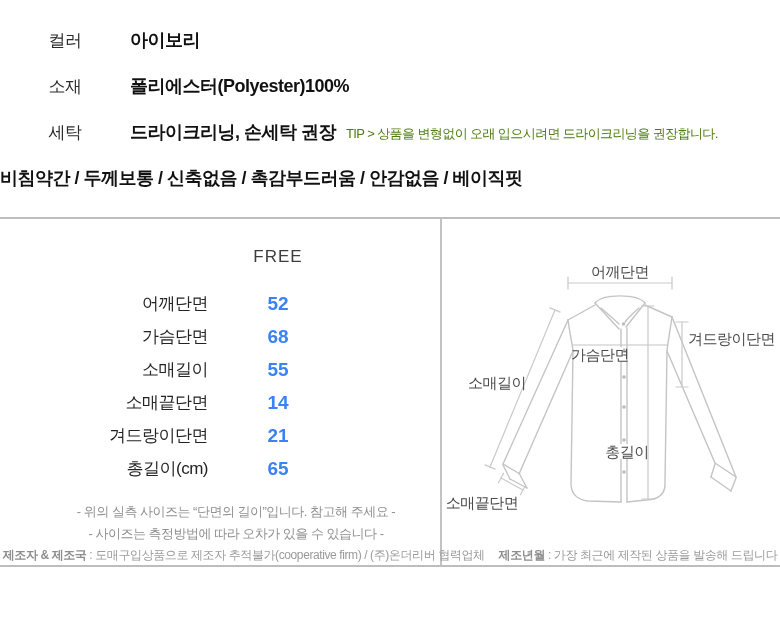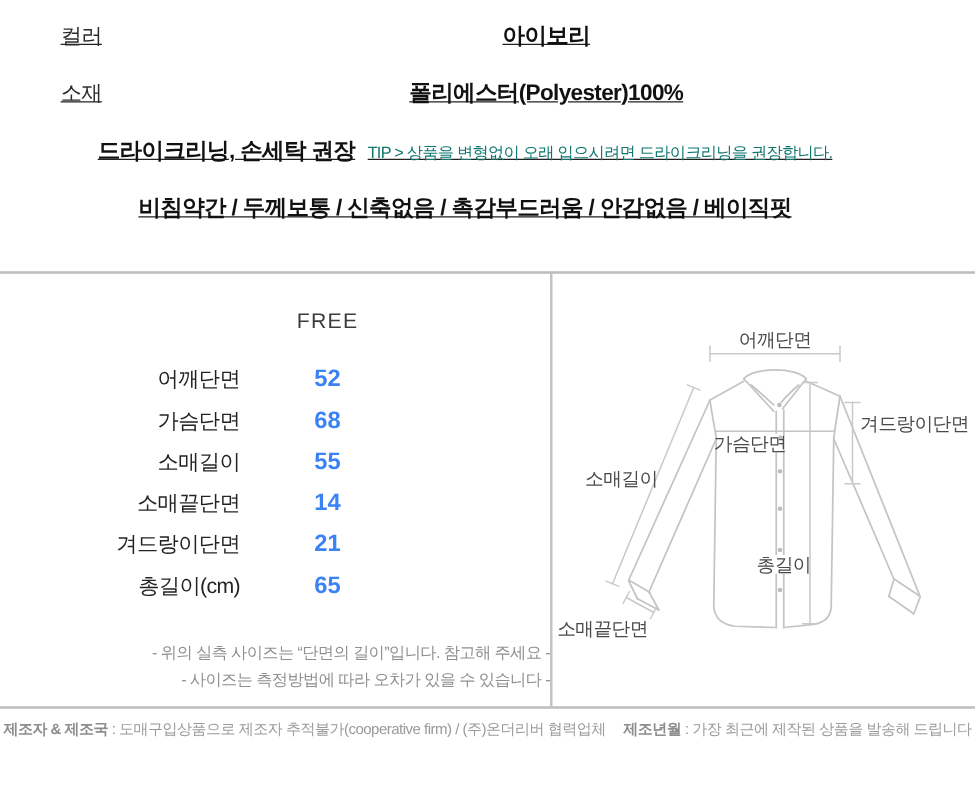--- a/index.html
+++ b/index.html
@@ -3,64 +3,65 @@
 <meta charset="utf-8">
 <style>
   * { margin:0; padding:0; box-sizing:border-box; }
   html,body { background:#fff; }
   body {
     width:780px; height:640px; overflow:hidden; position:relative;
     font-family:"Liberation Sans","DejaVu Sans",sans-serif; color:#222;
   }
 
   
-  .info-table { padding-top:5px;text-decoration:underline; }
+  .info-table { padding-top:17px; }
   .info-row { display:flex; align-items:center; height:46px; }
   .info-label { width:130px; text-align:center; font-size:17px; color:#2b2b2b; letter-spacing:-0.5px; }
-  .info-value-wrap { flex:1; text-align:center; padding-right:36px; }
+  .info-value-wrap { flex:1; padding-right:36px; }
   .info-value { font-size:18px; font-weight:bold; color:#111; letter-spacing:-0.5px; }
-  .info-tip { font-size:13px; color:#0f766e; margin-left:10px; letter-spacing:-0.6px; }
+  .info-tip { font-size:13px; color:#4d7c0f; margin-left:10px; letter-spacing:-0.6px; }
 
   .hr-top { position:absolute; left:0; top:217px; width:780px; height:2px; background:#bdbdbd; }
   .hr-bottom { position:absolute; left:0; top:565px; width:780px; height:2px; background:#bdbdbd; }
   .v-divider { position:absolute; left:440px; top:219px; width:1.5px; height:346px; background:#c3c3c3; }
 
   
-  .size-panel { position:absolute; left:0; top:219px; width:440px; height:346px; }
+  .size-panel { position:absolute; left:16px; top:219px; width:440px; height:346px; }
   .size-grid { display:grid; grid-template-columns:192px 140px; row-gap:0; padding-top:28px; }
   .size-head { grid-column:2; text-align:center; font-size:17px; color:#3c3c3c; letter-spacing:1px; height:24px; margin-bottom:16px; }
   .size-row { display:contents; }
   .size-row-label { text-align:right; font-size:17px; color:#232323; letter-spacing:-0.5px; height:33px; line-height:33px; }
   .size-row-value { text-align:center; font-size:19px; font-weight:bold; color:#3b82f6; height:33px; line-height:33px; }
-  .size-notes { margin-top:26px; text-align:right; font-size:13px; color:#8f8f8f; line-height:22px; letter-spacing:-0.5px; }
+  .size-notes { margin-top:16px; text-align:center; font-size:13px; color:#8f8f8f; line-height:22px; letter-spacing:-0.5px; }
 
   
   .diagram-panel { position:absolute; left:445px; top:250px; width:335px; height:312px; }
   .diagram-panel svg { display:block; }
   .d-label { font-size:15px; fill:#4a4a4a; letter-spacing:-0.5px; }
 
   
-  .footer { position:absolute; left:0; top:572px; width:780px; text-align:center; color:#9a9a9a; font-size:12px; line-height:22px; letter-spacing:-0.4px; }
+  .footer { position:absolute; left:0; top:544px; width:780px; text-align:center; color:#9a9a9a; font-size:12px; line-height:22px; letter-spacing:-0.4px; }
   .footer b { color:#8d8d8d; }
   .f-gap { display:inline-block; width:14px; }
   .f-gap-wide { display:inline-block; width:26px; }
 </style>
 </head>
 <body>
 
 <div class="info-table">
   <div class="info-row">
     <div class="info-label">컬러</div>
     <div class="info-value-wrap"><span class="info-value">아이보리</span></div>
   </div>
   <div class="info-row">
     <div class="info-label">소재</div>
     <div class="info-value-wrap"><span class="info-value">폴리에스터(Polyester)100%</span></div>
   </div>
   <div class="info-row">
+    <div class="info-label">세탁</div>
     <div class="info-value-wrap">
       <span class="info-value">드라이크리닝, 손세탁 권장</span><span class="info-tip">TIP &gt; 상품을 변형없이 오래 입으시려면 드라이크리닝을 권장합니다.</span>
     </div>
   </div>
   <div class="info-row">
     <div class="info-value-wrap"><span class="info-value">비침약간 / 두께보통 / 신축없음 / 촉감부드러움 / 안감없음 / 베이직핏</span></div>
   </div>
 </div>
 
 <div class="hr-top"></div>

